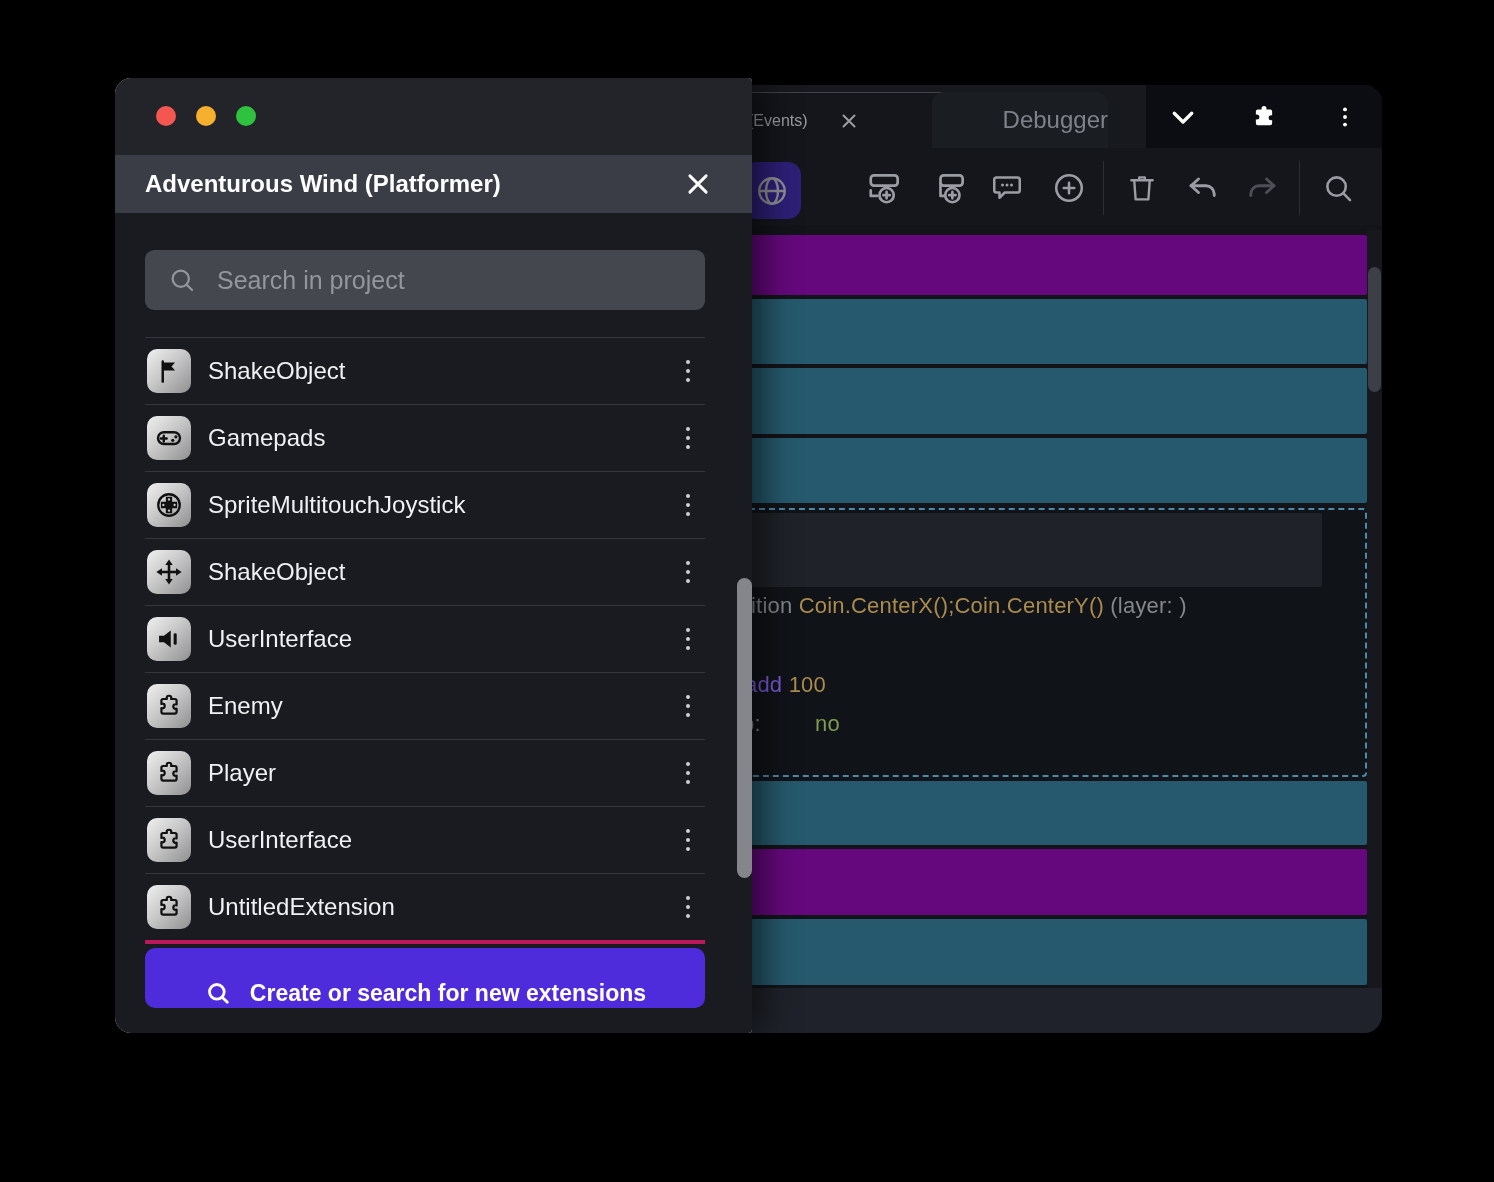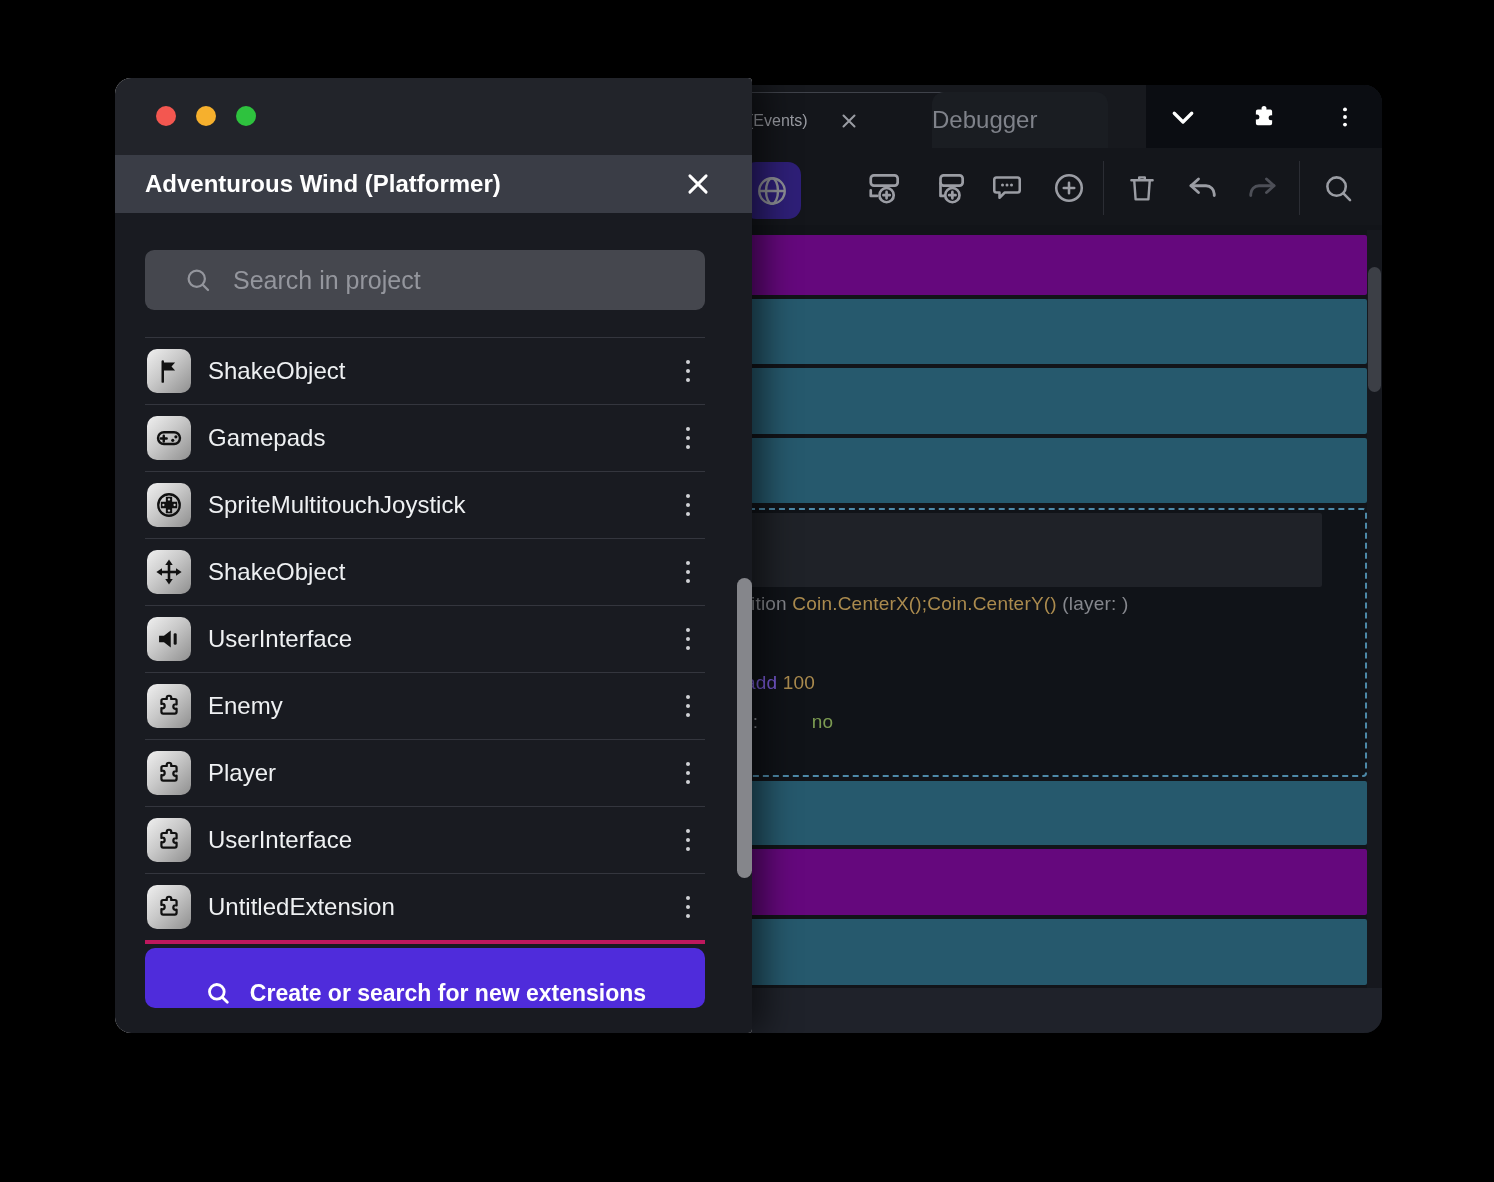--- a/index.html
+++ b/index.html
@@ -7,40 +7,40 @@
          font-family:"Liberation Sans",sans-serif;}
   
   .app-window{position:absolute;left:115px;top:85px;width:1267px;height:948px;
               background:#121419;border-radius:18px;overflow:hidden;
               box-shadow:0 25px 70px rgba(0,0,0,.9);}
   .tabbar{position:absolute;left:0;top:0;width:100%;height:63px;background:#17191e;}
   .tab{position:absolute;top:7px;height:56px;border-radius:12px 12px 0 0;display:flex;align-items:center;}
   .tab-events{left:588px;width:224px;background:#14161b;border:1px solid #3f424a;border-bottom:none;
               padding-left:44px;gap:26px;}
   .tab-events .tab-label{color:#9a9ca3;font-size:16px;}
-  .tab-debugger{left:817px;width:176px;background:#1a1d22;justify-content:flex-start;}
+  .tab-debugger{left:817px;width:176px;background:#1a1d22;justify-content:flex-end;}
   .tab-debugger .tab-label{color:#7f828a;font-size:24px;}
   .tab-close{width:30px;height:30px;display:flex;align-items:center;justify-content:center;cursor:pointer;}
   .tabbar-right{position:absolute;left:1031px;top:0;width:236px;height:63px;background:#0b0d12;}
   .tbr-icon{position:absolute;top:13px;width:38px;height:38px;display:flex;align-items:center;justify-content:center;}
   .toolbar{position:absolute;left:0;top:63px;width:100%;height:77px;background:#14161b;}
   .globe-btn{position:absolute;left:628px;top:14px;width:58px;height:57px;border-radius:13px;
              background:var(--toolbar-active-purple,#2e1f77);display:flex;align-items:center;justify-content:center;}
   .tool-btn{position:absolute;top:16px;width:48px;height:48px;display:flex;align-items:center;justify-content:center;}
   .tool-sep{position:absolute;top:13px;width:1px;height:54px;background:#2b2d34;}
   
   .events-area{position:absolute;left:0;top:140px;right:0;bottom:0;background:#121419;}
   .ev-row{position:absolute;left:620px;width:632px;border-radius:2px;}
   .row-purple{background:var(--row-purple,#65087d);}
   .row-teal{background:var(--row-teal,#26596d);}
   .bottom-strip{position:absolute;left:0;right:0;top:763px;height:45px;background:#1f222a;}
   .selected-block{position:absolute;left:620px;top:283px;width:632px;height:269px;box-sizing:border-box;
                   border:2px dashed var(--selection-dashed,#4d89a8);border-radius:4px;background:#101318;}
   .cond-panel{position:absolute;left:3px;top:3px;width:582px;height:74px;background:#1f2228;border-radius:2px;}
-  .code-line{position:absolute;font-size:19px;white-space:nowrap;letter-spacing:.2px;}
+  .code-line{position:absolute;font-size:22px;white-space:nowrap;letter-spacing:.2px;}
   .t-grey{color:var(--code-grey,#85878d);}
   .t-gold{color:var(--code-gold,#ab8b4e);}
   .t-kw{color:var(--code-purple,#7a5bd6);}
   .t-green{color:var(--code-green,#7c9b52);margin-left:48px;}
   .scroll-track{position:absolute;left:1252px;top:5px;bottom:45px;width:15px;background:#16181e;}
   .scroll-thumb-main{position:absolute;left:1253px;top:42px;width:13px;height:125px;border-radius:7px;background:#3c3f46;}
   
   .dialog{position:absolute;left:115px;top:78px;width:637px;height:955px;background:#e5e5e5;
           border-radius:16px 4px 4px 16px;overflow:hidden;box-shadow:12px 0 34px rgba(0,0,0,.55);}
   .dlg-titlebar{position:absolute;left:0;top:0;width:100%;height:77px;background:#22242a;}
@@ -48,21 +48,21 @@
   .tl-red{left:41px;background:var(--traffic-red,#f35750);}
   .tl-yellow{left:81px;background:var(--traffic-yellow,#f6b02d);}
   .tl-green{left:121px;background:var(--traffic-green,#2ec23e);}
   .dlg-header{position:absolute;left:0;top:77px;width:100%;height:58px;background:#3a3d46;
               display:flex;align-items:center;}
   .dlg-title{margin-left:30px;color:#fff;font-size:24px;font-weight:700;}
   .dlg-close{position:absolute;left:565px;top:11px;width:36px;height:36px;display:flex;
              align-items:center;justify-content:center;cursor:pointer;}
   .dlg-body{position:absolute;left:0;top:135px;width:100%;bottom:0;background:#191b21;}
   .searchbox{position:absolute;left:30px;top:37px;width:560px;height:60px;background:#45474e;
-             border-radius:9px;display:flex;align-items:center;box-sizing:border-box;padding-left:38px;gap:18px;}
+             border-radius:9px;display:flex;align-items:center;box-sizing:border-box;padding-left:22px;gap:18px;}
   .searchbox input{flex:1;background:transparent;border:none;outline:none;color:#d8d9dd;
                    font-size:25px;font-family:"Liberation Sans",sans-serif;}
   .searchbox input::placeholder{color:#94969d;opacity:1;}
   .ext-list{position:absolute;left:30px;top:124px;width:560px;}
   .ext-row{height:66px;display:flex;align-items:center;border-top:1px solid #34363e;cursor:pointer;}
   .ext-row:last-child{border-bottom:4px solid #be185d;}
   .ext-icon{width:44px;height:44px;margin-left:2px;border-radius:10px;flex:0 0 auto;
             background:linear-gradient(135deg,#f0f0f0 0%,#c9c9c9 45%,#8f8f8f 100%);
             display:flex;align-items:center;justify-content:center;}
   .ext-label{margin-left:17px;color:#eef0f2;font-size:24px;flex:1;}

